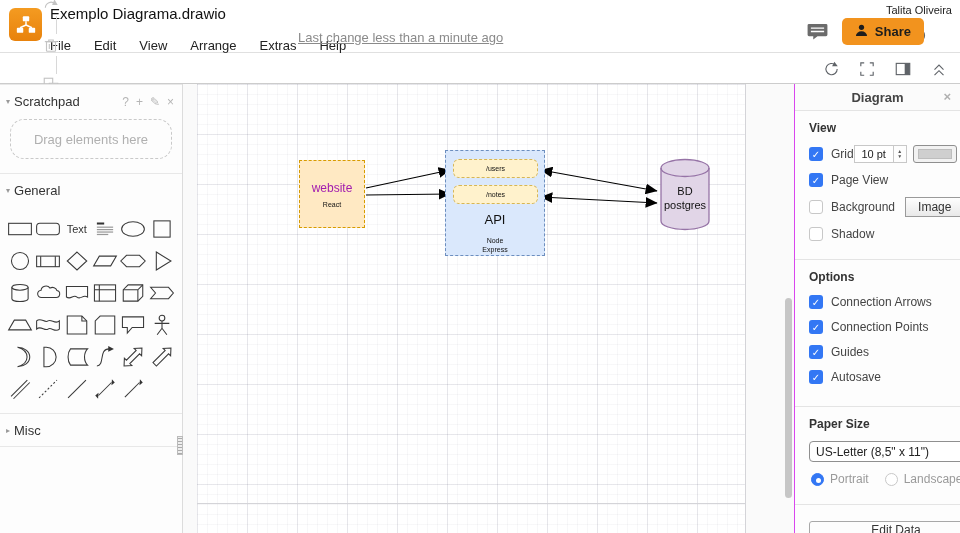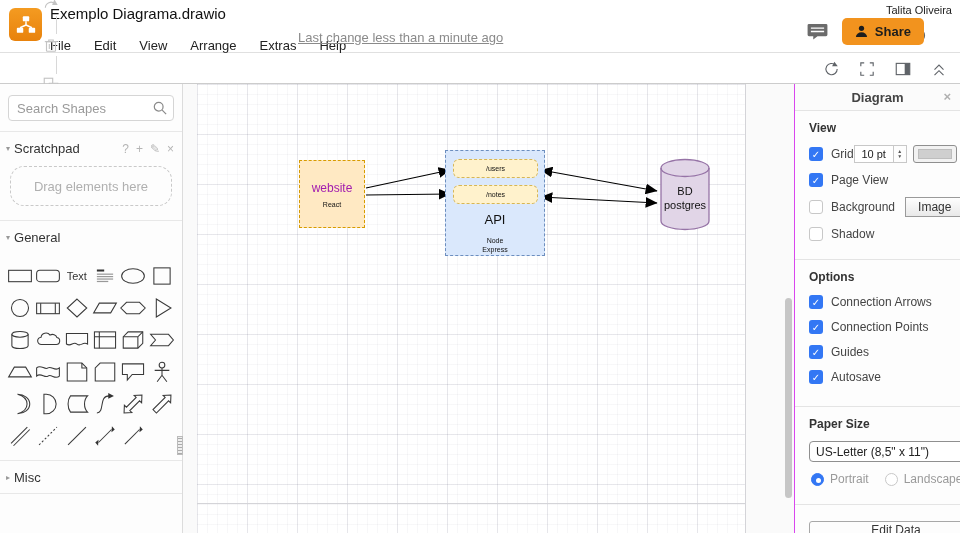--- a/index.html
+++ b/index.html
@@ -12,21 +12,21 @@
   .logo { position:absolute; left:9px; top:8px; width:33px; height:33px; border-radius:6px;
     background:linear-gradient(180deg,#f49b21,#e8820c); display:flex; align-items:center; justify-content:center; }
   .doc-title { position:absolute; left:50px; top:5px; font-size:15px; color:#111; }
   .menubar { position:absolute; left:50px; top:29px; display:flex; gap:23px; font-size:13px; color:#222; }
   .menu-item { cursor:default;margin-top:9px; }
   .last-change { position:absolute; left:298px; top:30px; font-size:13px; color:#8a8a8a; text-decoration:underline; }
   .user-row { position:absolute; right:8px; top:4px; display:flex; align-items:center; gap:4px; font-size:11px; color:#222;flex-direction:column; }
   .caret { width:0; height:0; border-left:4px solid transparent; border-right:4px solid transparent; border-top:4px solid #8a8a8a; display:inline-block; }
   .actions-row { position:absolute; right:36px; top:18px; display:flex; align-items:center; gap:14px; }
   .comment-btn { width:21px; height:17px; }
-  .share-btn { display:flex; align-items:center; gap:7px; background:var(--accent,#F2931E); border-radius:5px;
+  .share-btn { display:flex; gap:7px; background:var(--accent,#F2931E); border-radius:5px;
     padding:6px 13px; font-size:13px; font-weight:bold; color:#1d1d1d; cursor:pointer; }
 
   
   .toolbar { position:relative; height:31px; background:#fff; border-bottom:1px solid #ccc;
     display:flex; align-items:center; padding-left:8px; }
   .tb-btn { display:flex; align-items:center; gap:3px; padding:2px 4px; cursor:pointer; }
   .tb-btn svg { stroke:#5f6368; fill:none; }
   .tb-btn.disabled svg { stroke:#c3c3c3; }
   .tb-divider { width:1px; height:18px; background:#d8d8d8; margin:0 7px; }
   .zoom-label { font-size:13px; color:#333; padding:0 2px; }
@@ -301,27 +301,20 @@
         <svg width="18" height="18" viewBox="0 0 32 32" stroke-width="2">
           <path d="M8,17 L16,9 L24,17 M8,27 L16,19 L24,27" fill="none"></path>
         </svg>
       </span>
     </div>
 </div>
 
 <div class="main">
 
   <aside class="shapes-panel">
-    <div class="search-row">
-      <input class="search-input" placeholder="Search Shapes" style="">
-      <svg class="search-icon" width="14" height="14" viewBox="0 0 16 16">
-        <circle cx="6.5" cy="6.5" r="5" fill="none" stroke="#8a8a8a" stroke-width="1.4"></circle>
-        <path d="M10.5 10.5 L15 15" stroke="#8a8a8a" stroke-width="1.4"></path>
-      </svg>
-    </div>
     <div class="side-divider"></div>
     <div class="section-header">
       <span class="sec-chev">▾</span>
       <span>Scratchpad</span>
       <span class="scratch-icons" id="scratch-tools">
           <span>?</span>
           <span>+</span>
           <span>✎</span>
           <span>×</span>
         </span>

